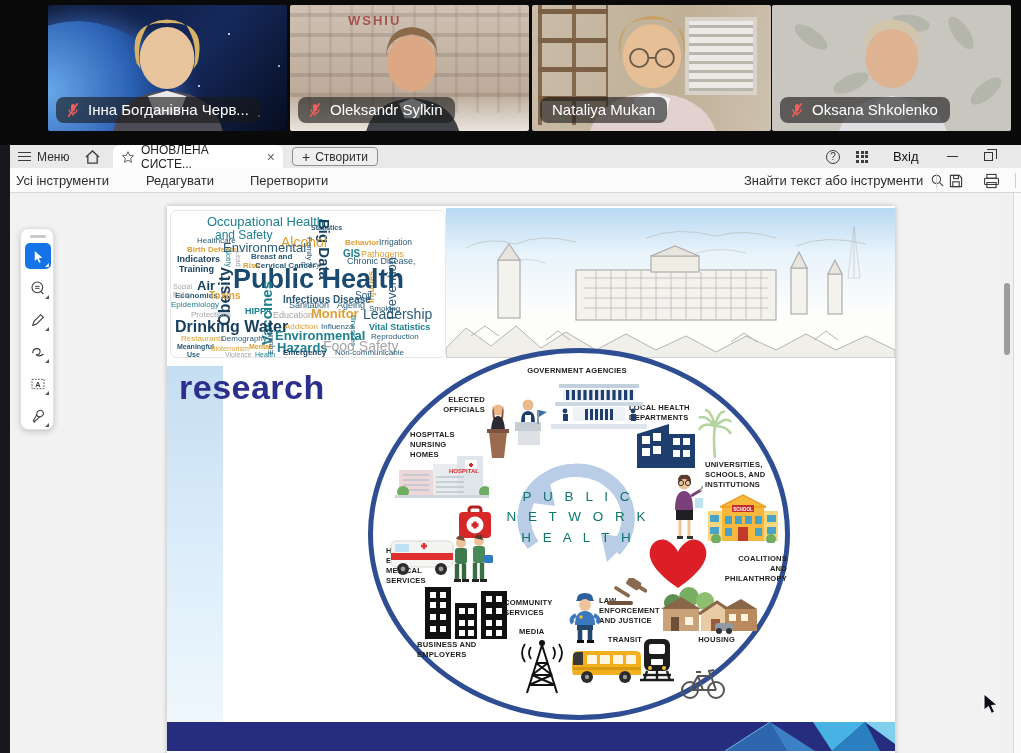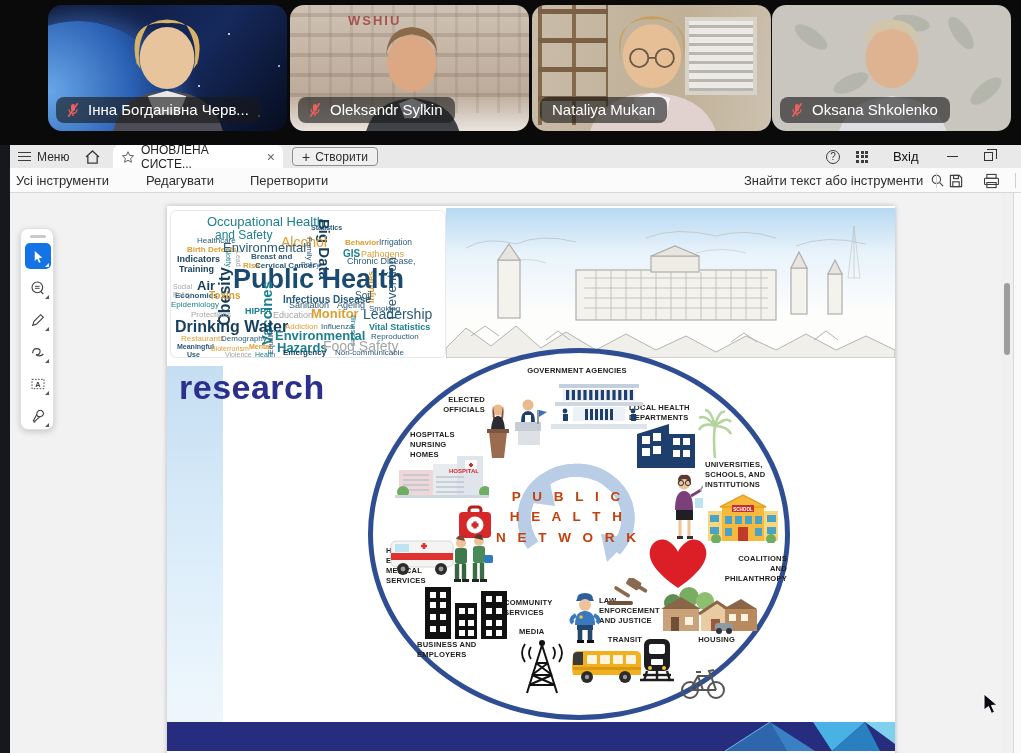--- a/index.html
+++ b/index.html
@@ -1,21 +1,21 @@
 <!DOCTYPE html>
 <html><head>
 <meta charset="utf-8">
 <style>
   * { margin:0; padding:0; box-sizing:border-box; }
   html,body { width:1021px; height:753px; overflow:hidden; background:#000;
     font-family:"Liberation Sans","DejaVu Sans",sans-serif; }
 
   
   #video-strip { position:absolute; left:0; top:0; width:1021px; height:145px; background:#0a0a0a; }
-  .tile { position:absolute; top:5px; width:239px; height:126px; overflow:hidden; border-radius:14px; }
+  .tile { position:absolute; top:5px; width:239px; height:126px; overflow:hidden; border-radius:2px; }
   .tile-bg { position:absolute; inset:0; }
   .bg1 { background:linear-gradient(130deg,#0c1733 0%,#15295c 55%,#070d1f 100%); }
   .bg1 .stars { position:absolute; width:2px; height:2px; background:#fff; border-radius:50%; left:30px; top:20px;
     box-shadow:40px 10px #dfe8ff,90px 30px #ffffffcc,150px 8px #fff,200px 40px #cfdcff,180px 90px #ffffffaa,
     120px 60px #fff,60px 80px #ffffff99,220px 70px #fff,10px 60px #ffffffbb,100px 100px #ffffff88; }
   .bg1 .earth { position:absolute; left:-70px; bottom:-90px; width:200px; height:200px; border-radius:50%;
     background:radial-gradient(circle at 35% 35%, #69a7e8 0%, #2c62b5 45%, #0e2a63 75%);
     box-shadow:0 0 24px 6px rgba(90,150,255,.45); }
   .bg2 { background:linear-gradient(#cfc2b4 0%,#bdab9a 70%,#e9e4dd 100%); }
   .bg2 .win-grid { position:absolute; left:0; top:0; right:0; height:108px;
@@ -80,22 +80,22 @@
   .wc.vu { writing-mode:vertical-rl; transform:rotate(180deg); }
   #cityscape { position:absolute; left:279px; top:2px; width:449px; height:150px;
     background:linear-gradient(#b8d9f2 0%,#e8f3fb 30%,#fdfdfc 70%); }
   #bluestrip { position:absolute; left:0; top:160px; width:56px; height:356px;
     background:linear-gradient(180deg,#c5def2 0%,#ddeefa 55%,#eff7fd 100%); }
   #slide-title { position:absolute; left:12px; top:162px; width:250px; font-size:34px; font-weight:bold;
     color:#2c2f8c; line-height:1.13; letter-spacing:.5px; }
   #ellipse { position:absolute; left:201px; top:142px; width:422px; height:372px; background:#fff;
     border:5px solid #2e4d92; border-radius:50%; }
   #arrows-svg { position:absolute; left:336px; top:244px; width:150px; height:140px; }
-  #center-label { position:absolute; left:320px; top:281px; width:162px; text-align:center;
-    color:#c2410c; font-weight:bold; font-size:13.5px; letter-spacing:4px; line-height:1.5; }
+  #center-label { position:absolute; left:330px; top:281px; width:162px; text-align:center;
+    color:#0f766e; font-weight:normal; font-size:13.5px; letter-spacing:4px; line-height:1.5; }
   .dg-label { position:absolute; font-size:7.6px; font-weight:bold; color:#1c1c1a; line-height:1.3;
     letter-spacing:.2px; white-space:pre-line; }
   .dg-icon { position:absolute; }
   .dg-icon svg { width:100%; height:100%; display:block; }
   #slide-footer { position:absolute; left:0; top:516px; width:728px; height:29px; background:#262d7e; overflow:hidden; }
   #page-num { position:absolute; left:22px; top:4px; width:24px; text-align:center; color:#fff; font-size:16px; font-weight:bold; }
   #footer-sep { position:absolute; left:56px; top:5px; width:1px; height:18px; background:rgba(255,255,255,.55); }
   #footer-text { position:absolute; left:76px; top:7px; color:#fff; font-size:13px; font-weight:bold; }
 
   
@@ -437,22 +437,22 @@
   <div id="ellipse"></div>
 
   <svg id="arrows-svg" viewBox="0 0 150 140">
     <path d="M30 95 A 52 48 0 1 1 112 100" fill="none" stroke="#b9cde6" stroke-width="13"></path>
     <path d="M128 88 L104 112 L98 84 Z" fill="#b9cde6"></path>
     <path d="M120 45 A 52 48 0 1 1 38 40" fill="none" stroke="#b9cde6" stroke-width="13" transform="rotate(180 75 70)"></path>
     <path d="M22 52 L46 28 L52 56 Z" fill="#b9cde6"></path>
   </svg>
   <div id="center-label">
     <div>P U B L I C</div>
+    <div>N E T W O R K</div>
     <div>H E A L T H</div>
-    <div>N E T W O R K</div>
   </div>
 
   <div id="diagram-nodes">
       <div class="dg-label" style="left: 330px; top: 160px; width: 160px; text-align: center;">GOVERNMENT AGENCIES</div>
       <div class="dg-label" style="left: 246px; top: 189px; width: 72px; text-align: right;">ELECTED
 OFFICIALS</div>
       <div class="dg-label" style="left: 462px; top: 197px; width: 110px; text-align: left;">LOCAL HEALTH
 DEPARTMENTS</div>
       <div class="dg-label" style="left: 243px; top: 224px; width: 70px; text-align: left;">HOSPITALS
 NURSING

